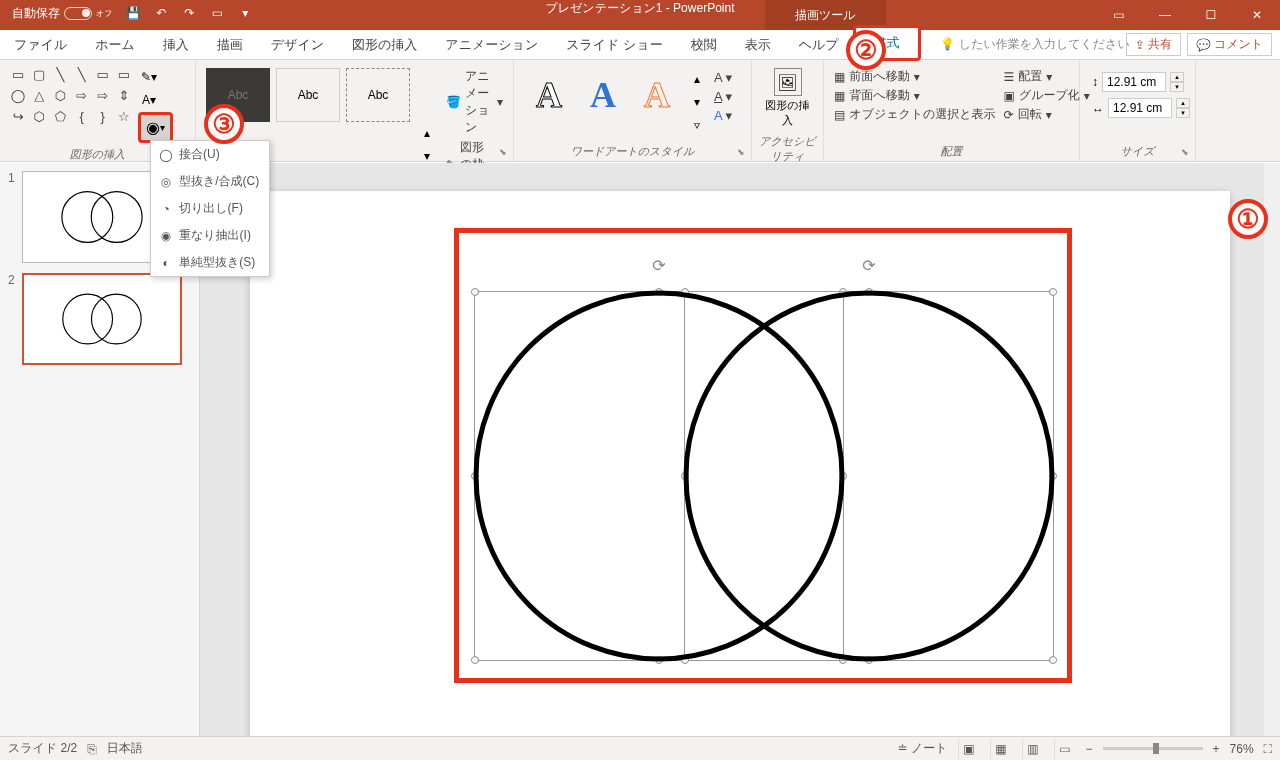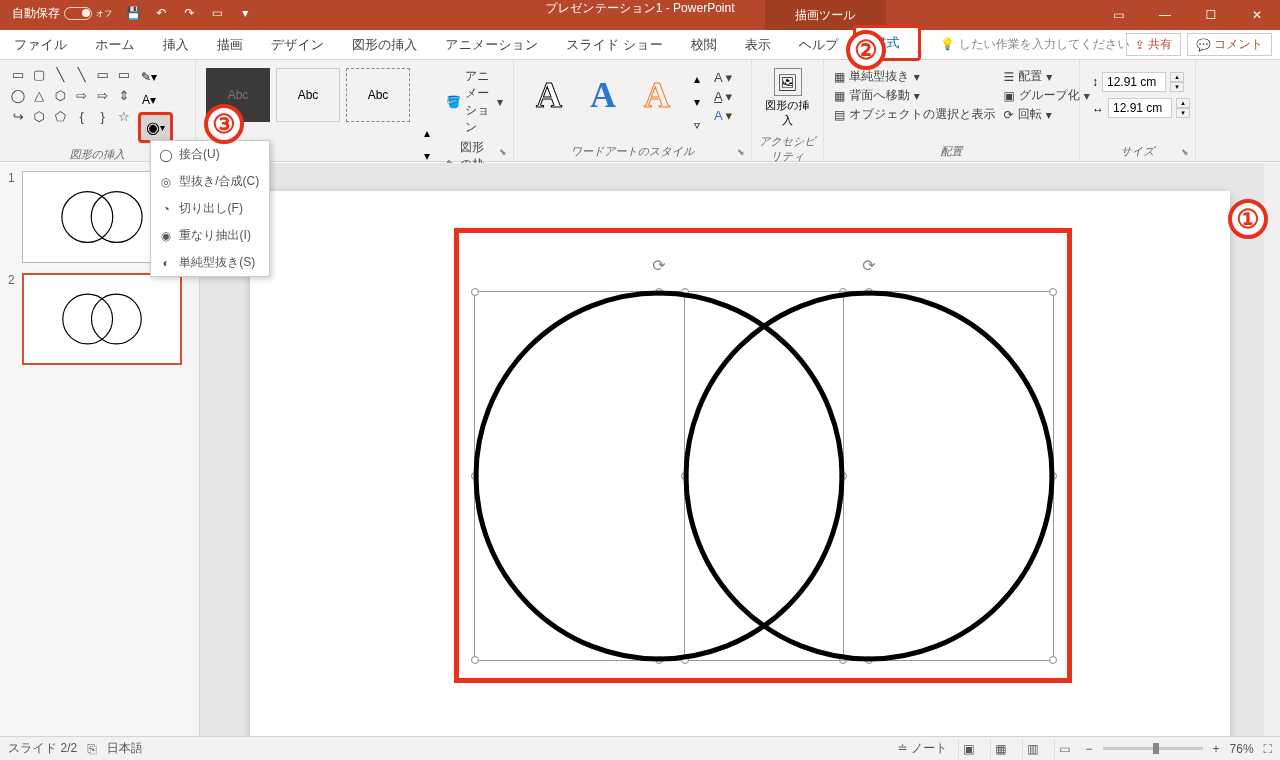--- a/index.html
+++ b/index.html
@@ -227,21 +227,21 @@
     <div style="display:flex;flex-direction:column;align-items:center;padding:6px 2px;gap:2px">
       <div style="width:28px;height:28px;border:1px solid #888;display:flex;align-items:center;justify-content:center">🖼</div>
       <div style="font-size:11px;text-align:center">図形の挿入</div>
     </div>
     <div class="rgroup-label">アクセシビリティ</div>
   </div>
 
   <div class="rgroup" style="width:256px">
     <div style="display:flex">
       <div class="align-stack">
-        <div><span>▦</span><span>単純型抜き</span> ▾</div>
+        <div><span>▦</span><span>前面へ移動</span> ▾</div>
         <div><span>▦</span><span>背面へ移動</span> ▾</div>
         <div>
             <span>▤</span>
             <span>オブジェクトの選択と表示</span>
           </div>
       </div>
       <div class="align-stack">
         <div><span>☰</span><span>配置</span> ▾</div>
         <div><span>▣</span><span>グループ化</span> ▾</div>
         <div><span>⟳</span><span>回転</span> ▾</div>

